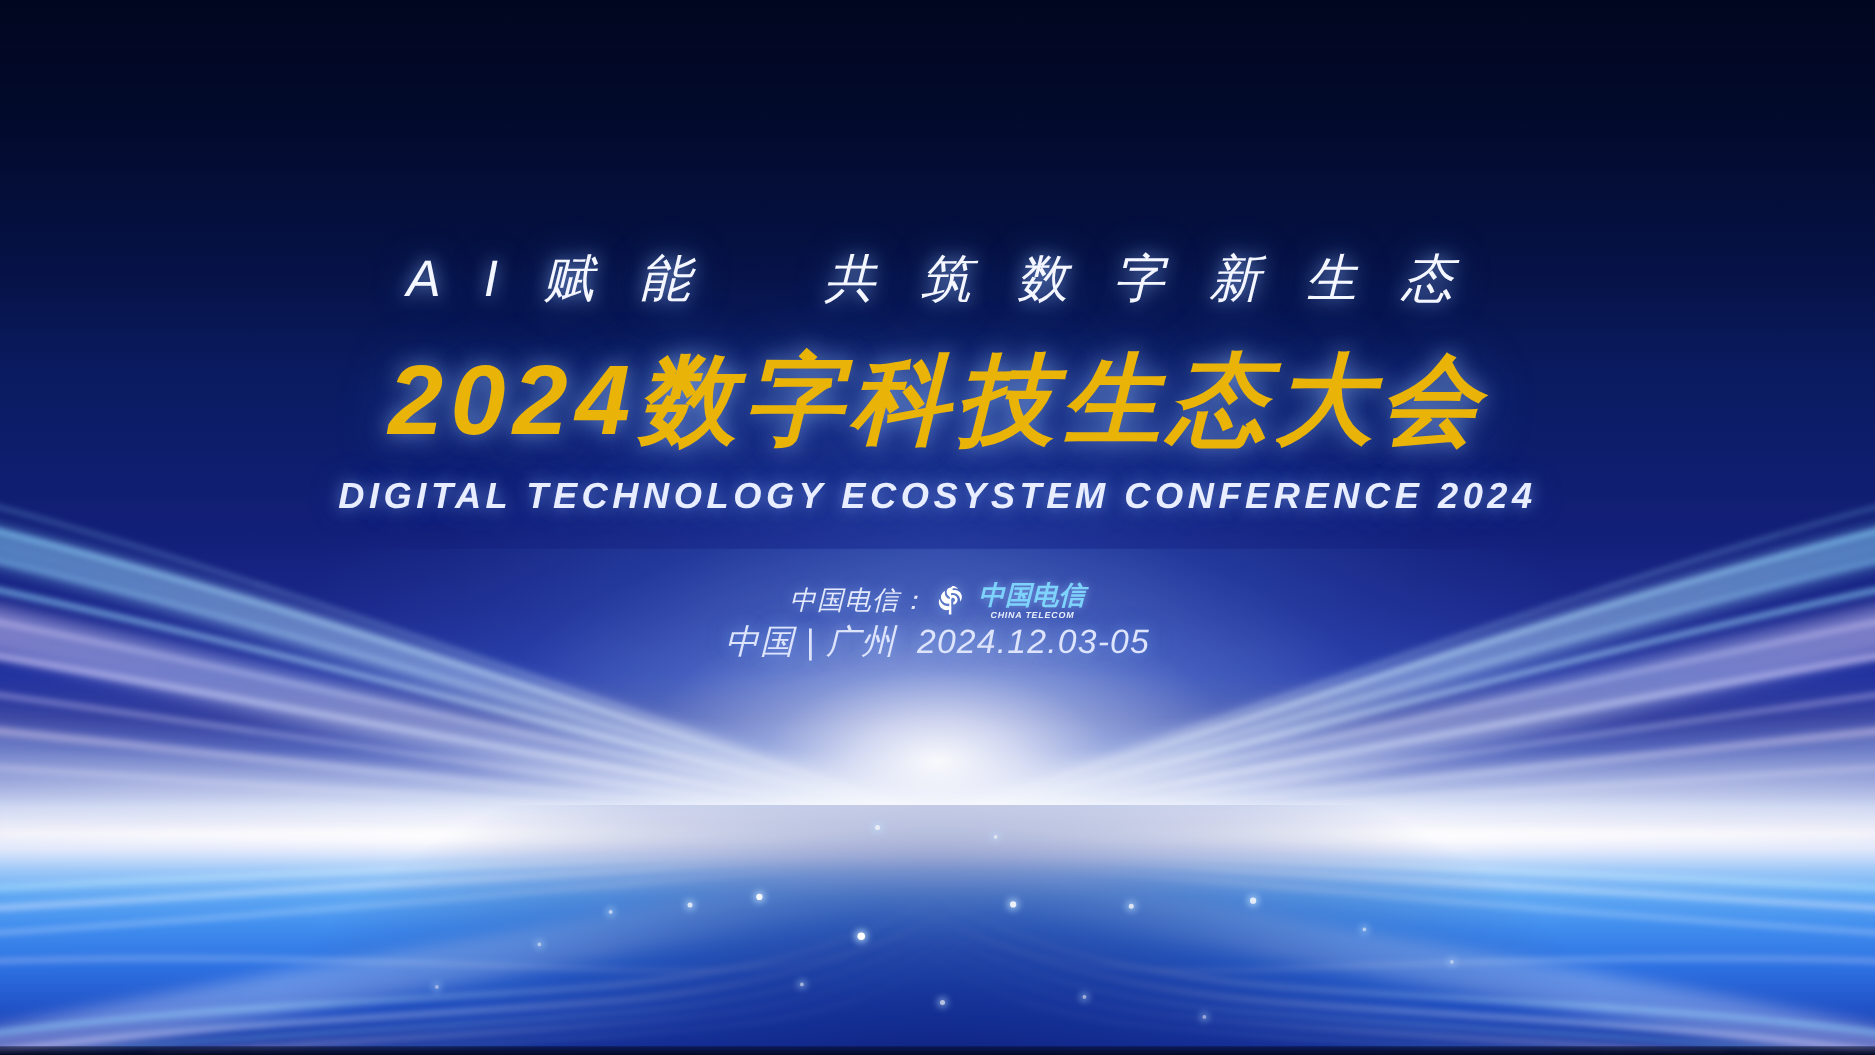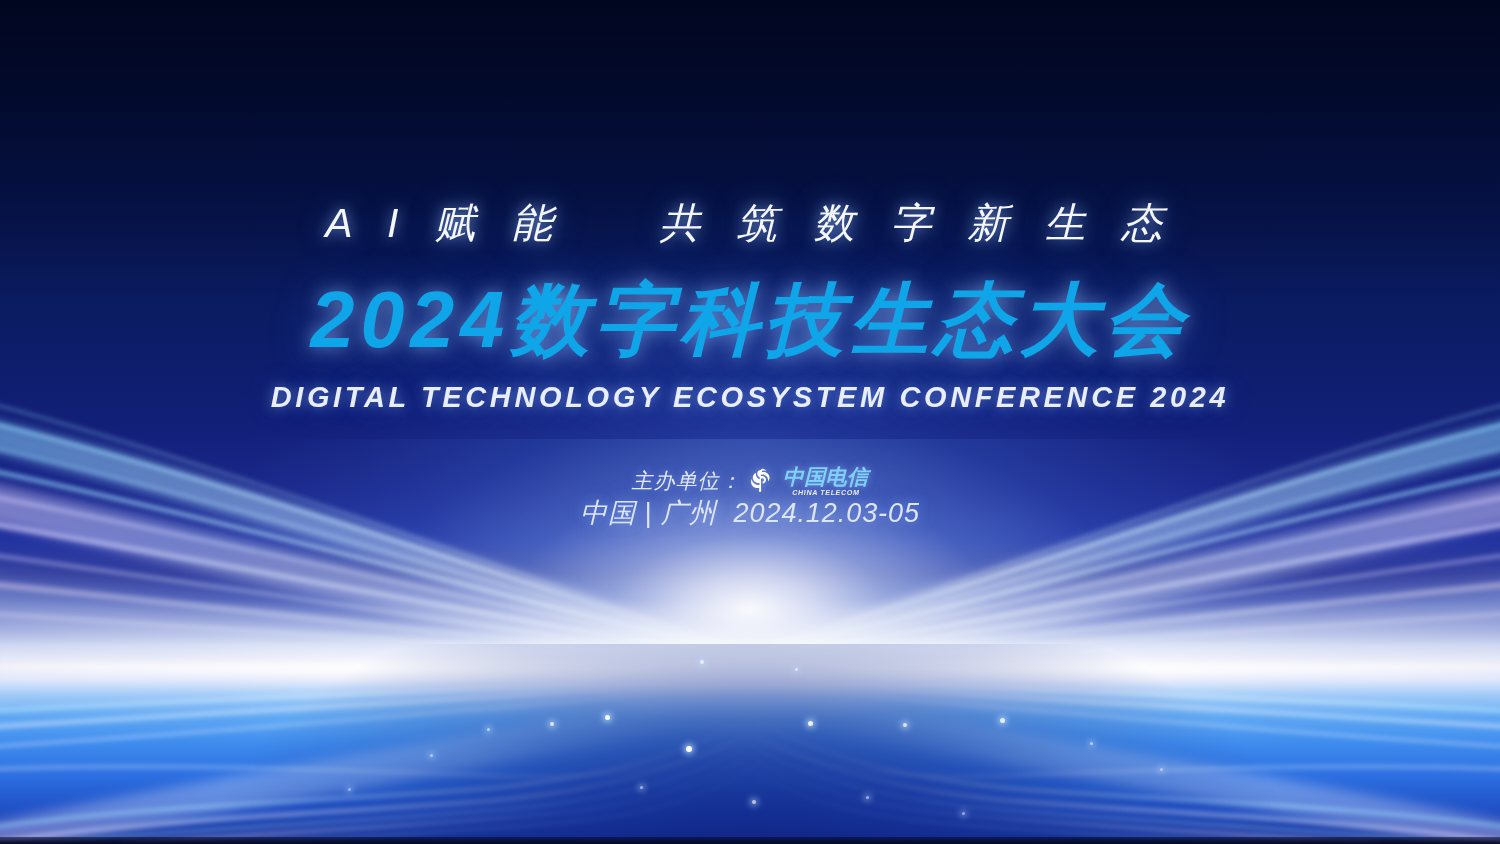--- a/index.html
+++ b/index.html
@@ -151,21 +151,21 @@
     text-shadow:0 0 14px rgba(150,190,255,0.75), 0 0 34px rgba(90,150,255,0.42);
     white-space:pre;
     line-height:1;
   }
 
   .title-main {
     margin-top:36px;
     font-size:79px;
     font-weight:700;
     letter-spacing:0.075em;
-    color:#0ea5e9;
+    color:#eab308;
     text-shadow:0 0 18px rgba(160,200,255,0.60), 0 0 46px rgba(70,130,240,0.40);
     white-space:nowrap;
     line-height:1.02;
   }
 
   .title-sub {
     margin-top:22px;
     font-size:29px;
     font-weight:700;
     letter-spacing:0.125em;
@@ -375,21 +375,21 @@
 
   <div class="content">
 
     <div class="tagline">A I 赋 能    共 筑 数 字 新 生 态</div>
 
     <h1 class="title-main">2024数字科技生态大会</h1>
 
     <h2 class="title-sub">DIGITAL TECHNOLOGY ECOSYSTEM CONFERENCE 2024</h2>
 
     <div class="organizer">
-      <span class="organizer-label">主办单位：</span>
+      <span class="organizer-label">中国电信：</span>
 
       <span class="ct-logo">
         <svg class="ct-mark" viewBox="0 0 64 64" aria-hidden="true">
 
           <g fill="#ffffff">
             <path d="M31.5 8.5c-3.1 0-5.4 1.6-6.6 3.9-1.0 1.9-1.1 4.0-.6 5.9.5 1.9 1.6 3.5 2.9 4.6.7.6 1.5 1.1 2.3 1.4l-.1 4.0c-2.1-.5-4.0-1.7-5.4-3.3-1.9-2.1-2.9-4.9-2.9-7.7 0-1.0.1-2.0.4-2.9-2.7 1.2-4.9 3.3-6.1 6.0-1.3 2.9-1.3 6.3.1 9.2 1.3 2.8 3.7 4.9 6.6 5.9 1.5.5 3.1.7 4.7.6l1.9-.1-.2 4.4c-2.6.2-5.2-.2-7.6-1.2-3.6-1.5-6.4-4.4-7.8-8.0-.4-1.1-.7-2.2-.9-3.3-1.5 3.0-1.8 6.5-.8 9.7 1.1 3.7 3.8 6.7 7.3 8.3 2.4 1.1 5.1 1.5 7.7 1.1l1.8-.3-.3 5.1c-.1 1.7-.2 3.0-.2 3.0l4.6-.1s-.1-1.4-.1-3.2l-.3-21.9c0-1.4.2-2.2.8-2.8.5-.5 1.3-.8 2.2-.8 1.1 0 2.0.4 2.6 1.1.6.7.9 1.6.9 2.6 0 1.3-.5 2.3-1.3 2.9-.5.4-1.1.6-1.7.7l.1 4.1c1.9-.1 3.6-.9 4.9-2.2 1.5-1.5 2.3-3.6 2.3-5.7 0-2.3-.9-4.4-2.5-5.9-1.6-1.5-3.8-2.3-6.0-2.3-.9 0-1.7.1-2.5.3l-.1-3.2c1.0-.2 2.0-.3 3.0-.3 3.4 0 6.6 1.3 8.9 3.6 2.3 2.3 3.6 5.4 3.6 8.6 0 .9-.1 1.8-.3 2.6 2.1-2.1 3.3-5.0 3.3-8.0 0-3.2-1.3-6.2-3.6-8.5-2.3-2.2-5.4-3.5-8.6-3.5-1.2 0-2.4.2-3.5.5l-.1-3.3c1.2-.3 2.4-.4 3.6-.4 2.0 0 3.9.4 5.7 1.1-1.8-2.8-4.8-4.6-8.2-4.9-.5-.1-1.0-.1-1.5-.1z"></path>
           </g>
         </svg>
         <span class="ct-words">
           <span class="ct-cn">中国电信</span>

